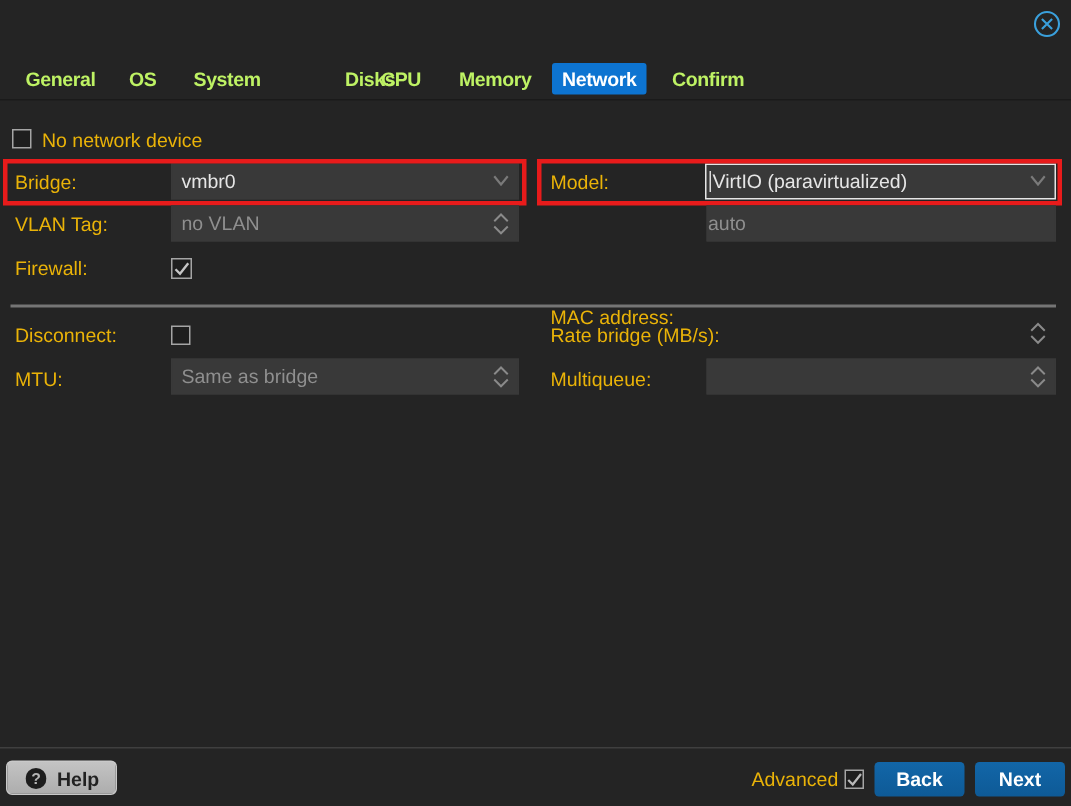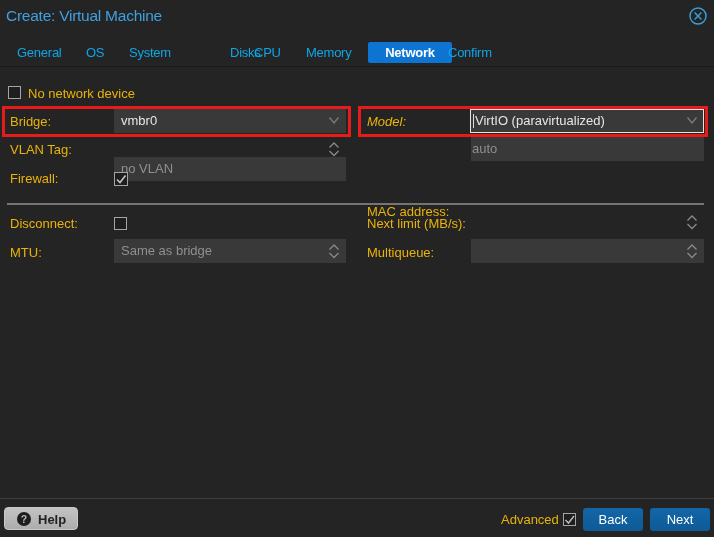--- a/index.html
+++ b/index.html
@@ -1,43 +1,42 @@
 <!DOCTYPE html>
 <html><head>
 <meta charset="utf-8">
 <style>
   html,body{margin:0;padding:0;background:#242424;}
   *{box-sizing:border-box;}
   .win{position:relative;width:714px;height:537px;background:#242424;
        font-family:"Liberation Sans",sans-serif;overflow:hidden;}
   .title{position:absolute;left:6px;top:8px;font-size:15.5px;line-height:16px;letter-spacing:-0.25px;color:#419fe0;}
   .closeicon{position:absolute;left:689px;top:7px;}
-  .tabtext{position:absolute;top:46px;font-size:13px;line-height:14px;font-weight:400;letter-spacing:-0.25px;color:#0ea5e9;white-space:nowrap;}
-  .activetab{position:absolute;left:368px;top:42px;width:84px;height:21px;background:#0d74d1;
+  .tabtext{position:absolute;top:46px;font-size:13px;line-height:14px;font-weight:700;letter-spacing:-0.25px;color:#bef264;white-space:nowrap;}
+  .activetab{position:absolute;left:368px;top:42px;width:63px;height:21px;background:#0d74d1;
        border-radius:2px;color:#fff;font-size:13px;font-weight:700;letter-spacing:-0.25px;text-align:center;line-height:21px;}
   .tabline{position:absolute;left:0;top:66px;width:714px;height:1px;background:#1a1a1a;}
   .label{position:absolute;font-size:13px;line-height:15px;color:#eab308;white-space:nowrap;}
   .field{position:absolute;height:24px;background:#393939;font-size:13px;line-height:22px;
        padding-left:6px;color:#e6e6e6;white-space:nowrap;border:1px solid #393939;}
   .dis{color:#8f8f8f;}
   .cb{position:absolute;width:13px;height:13px;border:1px solid #a5a5a5;background:#1e1e1e;}
   .trig{position:absolute;}
   .divider{position:absolute;left:7px;top:203px;width:697px;height:2px;background:#757575;}
   .footline{position:absolute;left:0;top:498px;width:714px;height:1px;background:#3f3f3f;}
   .helpbtn{position:absolute;left:4px;top:507px;width:74px;height:23px;background:linear-gradient(#c3c3c3,#adadad);
        border:1px solid #c9c9c9;border-radius:4px;color:#222;font-size:13px;font-weight:700;}
   .btn{position:absolute;top:508px;height:23px;background:linear-gradient(#1266a8,#0e5a96);
-       border-radius:3px;color:#fff;font-size:13px;font-weight:400;text-align:center;line-height:23px;}
+       border-radius:3px;color:#fff;font-size:13px;font-weight:700;text-align:center;line-height:23px;}
   .redbox{position:absolute;border:3px solid #e81b1b;}
 </style>
 </head>
 <body>
 <div class="win">
 
-  <div class="title">Create: Virtual Machine</div>
   <svg class="closeicon" width="18" height="18" viewBox="0 0 18 18">
     <circle cx="9" cy="9" r="8" fill="none" stroke="#3aa0dc" stroke-width="1.4"></circle>
     <path d="M5.6 5.6 L12.4 12.4 M12.4 5.6 L5.6 12.4" stroke="#3aa0dc" stroke-width="1.4" fill="none"></path>
   </svg>
 
   <div class="tabtext" style="left:17px;">General</div>
   <div class="tabtext" style="left:86px;">OS</div>
   <div class="tabtext" style="left:129px;">System</div>
   <div class="tabtext" style="left:198px;padding-left:32px;">Disks</div>
   <div class="tabtext" style="left:254px;">CPU</div>
@@ -48,52 +47,52 @@
 
   <div class="cb" style="left:8px;top:86px;"></div>
   <div class="label" style="left:28px;top:86px;">No network device</div>
 
   <div class="label" style="left:10px;top:114px;">Bridge:</div>
   <div class="field" style="left:114px;top:109px;width:232px;">vmbr0</div>
   <svg class="trig" style="left:328px;top:116px;" width="12" height="9" viewBox="0 0 12 9">
     <path d="M1.5 1.5 L6 7 L10.5 1.5" stroke="#7a7a7a" stroke-width="1.4" fill="none"></path>
   </svg>
 
-  <div class="label" style="left:367px;top:114px;font-style:italic;">Model:</div>
+  <div class="label" style="left:367px;top:114px;">Model:</div>
   <div class="field" style="left:470px;top:109px;width:234px;border:1px solid #e5e5e5;padding-left:4px;">VirtIO (paravirtualized)</div>
   <div style="position:absolute;left:473px;top:114px;width:1px;height:14px;background:#dcdcdc;"></div>
   <svg class="trig" style="left:686px;top:116px;" width="12" height="9" viewBox="0 0 12 9">
     <path d="M1.5 1.5 L6 7 L10.5 1.5" stroke="#7a7a7a" stroke-width="1.4" fill="none"></path>
   </svg>
 
   <div class="redbox" style="left:2px;top:106px;width:349px;height:31px;"></div>
   <div class="redbox" style="left:358px;top:106px;width:350px;height:31px;"></div>
 
   <div class="label" style="left:10px;top:142px;">VLAN Tag:</div>
-  <div class="field dis" style="left:114px;top:137px;width:232px;margin-top:20px;">no VLAN</div>
+  <div class="field dis" style="left:114px;top:137px;width:232px;">no VLAN</div>
   <svg class="trig" style="left:328px;top:141px;" width="12" height="16" viewBox="0 0 12 16">
     <path d="M1.5 6.5 L6 2 L10.5 6.5" stroke="#8a8a8a" stroke-width="1.3" fill="none"></path>
     <path d="M1.5 10 L6 14.5 L10.5 10" stroke="#8a8a8a" stroke-width="1.3" fill="none"></path>
   </svg>
 
   <div class="label" style="left:367px;top:158px;margin-top:46px;">MAC address:</div>
   <div class="field dis" style="left:471px;top:137px;width:233px;padding-left:0;">auto</div>
 
   <div class="label" style="left:10px;top:171px;text-align:right;">Firewall:</div>
   <div class="cb" style="left:114px;top:172px;width:14px;height:14px;"></div>
   <svg class="trig" style="left:114px;top:172px;" width="14" height="14" viewBox="0 0 14 14">
     <path d="M3 7.5 L6 10.5 L11.5 3.5" stroke="#c6c6c6" stroke-width="1.6" fill="none"></path>
   </svg>
 
   <div class="divider"></div>
 
   <div class="label" style="left:10px;top:216px;">Disconnect:</div>
   <div class="cb" style="left:114px;top:217px;"></div>
 
-  <div class="label" style="left:367px;top:216px;">Next limit (MB/s):</div>
+  <div class="label" style="left:367px;top:216px;">Rate bridge (MB/s):</div>
   <svg class="trig" style="left:686px;top:214px;" width="12" height="16" viewBox="0 0 12 16">
     <path d="M1.5 6.5 L6 2 L10.5 6.5" stroke="#8a8a8a" stroke-width="1.3" fill="none"></path>
     <path d="M1.5 10 L6 14.5 L10.5 10" stroke="#8a8a8a" stroke-width="1.3" fill="none"></path>
   </svg>
 
   <div class="label" style="left:10px;top:245px;">MTU:</div>
   <div class="field dis" style="left:114px;top:239px;width:232px;">Same as bridge</div>
   <svg class="trig" style="left:328px;top:243px;" width="12" height="16" viewBox="0 0 12 16">
     <path d="M1.5 6.5 L6 2 L10.5 6.5" stroke="#8a8a8a" stroke-width="1.3" fill="none"></path>
     <path d="M1.5 10 L6 14.5 L10.5 10" stroke="#8a8a8a" stroke-width="1.3" fill="none"></path>

